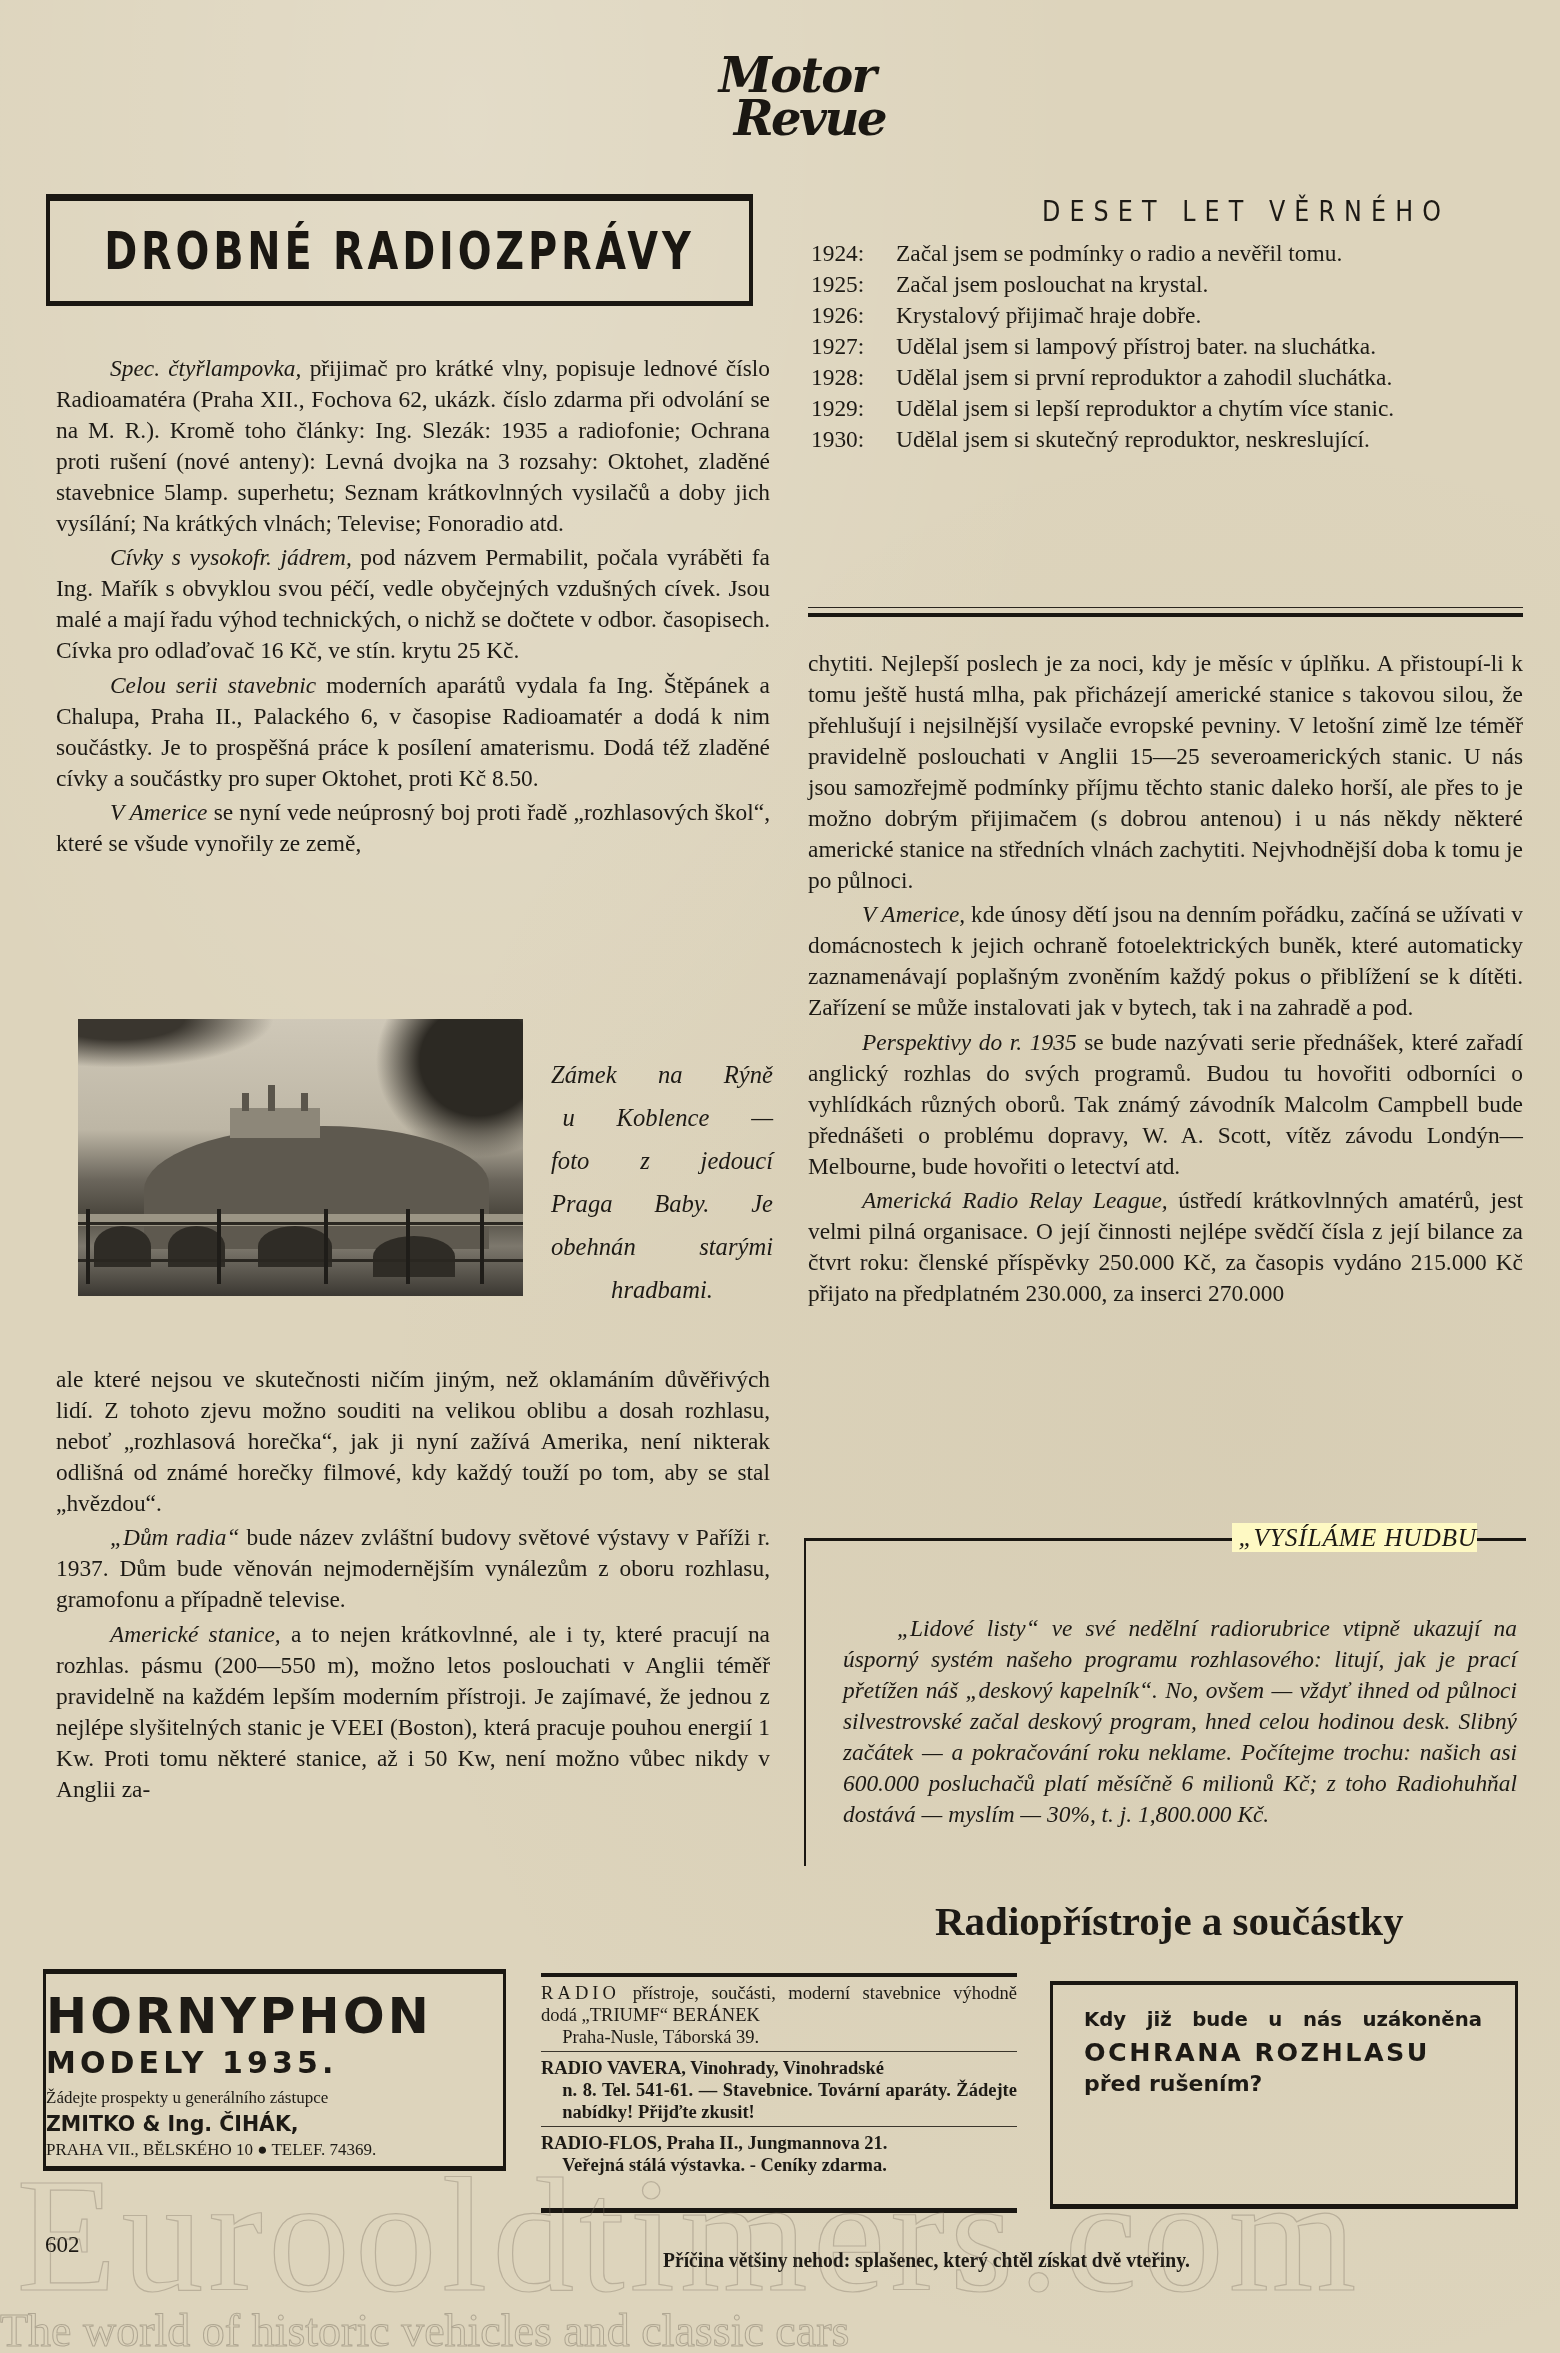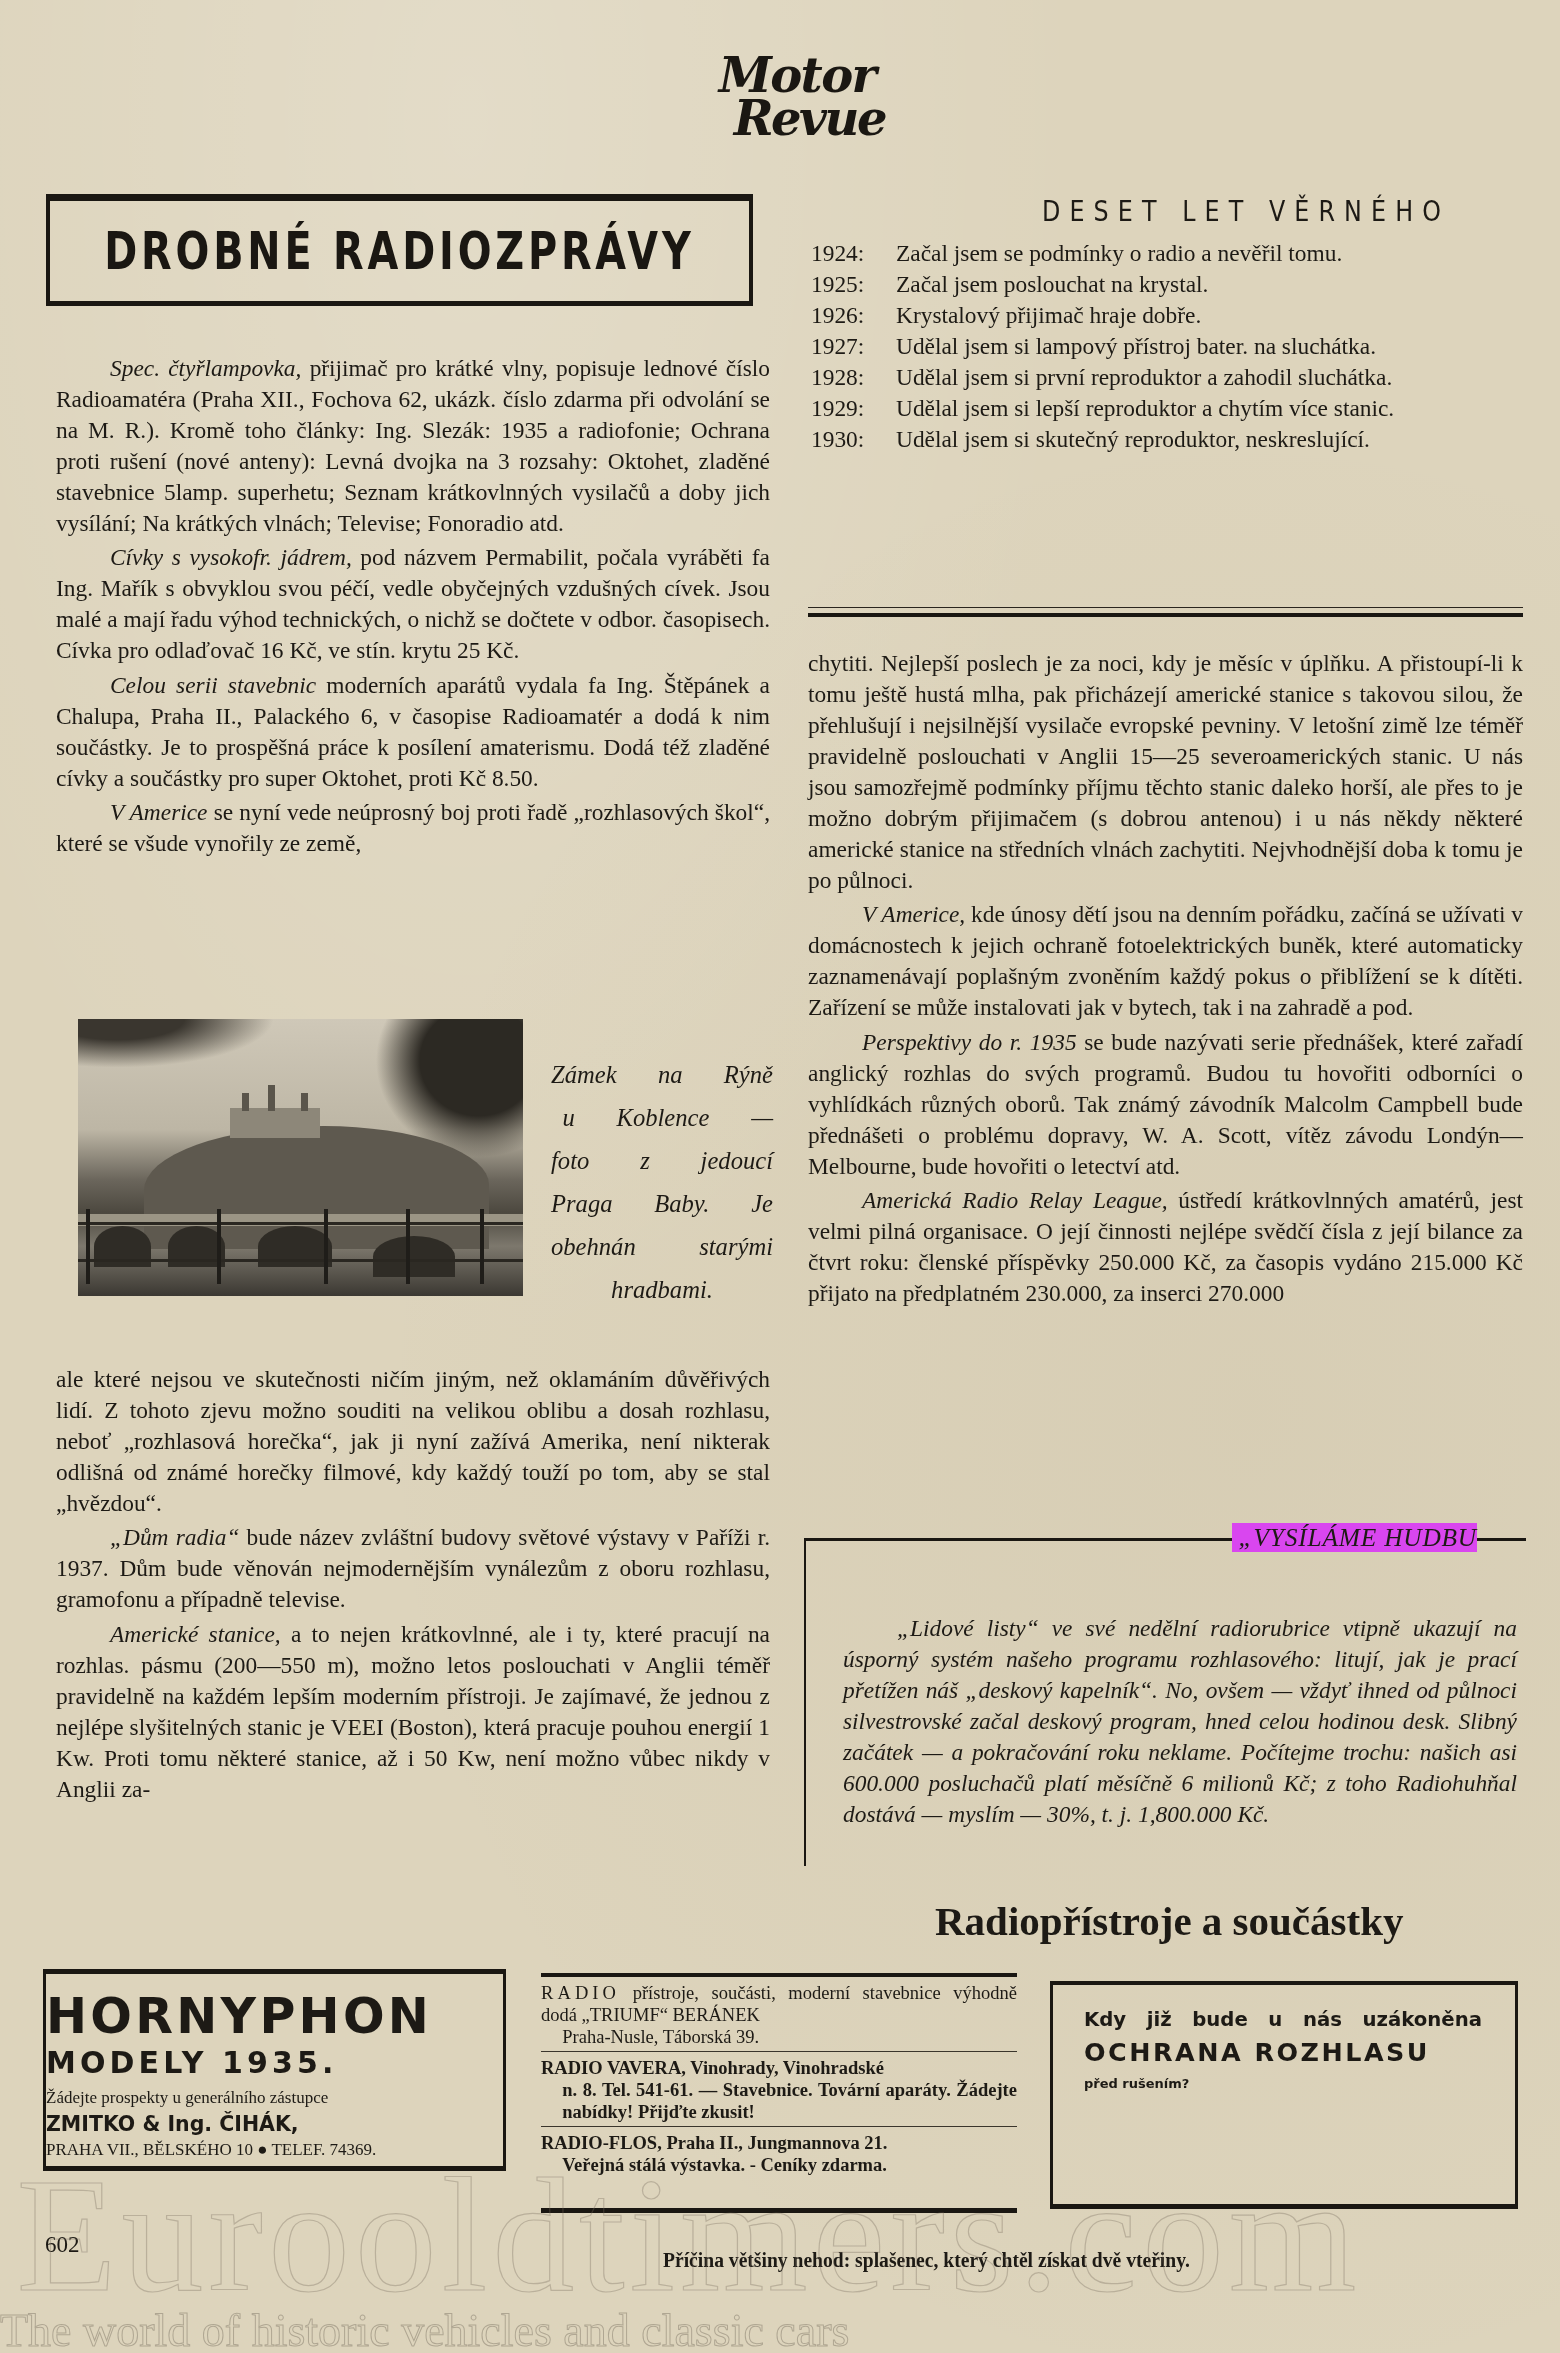--- a/index.html
+++ b/index.html
@@ -54,21 +54,21 @@
   .photo .bridge { position: absolute; left: 0; right: 0; top: 195px; height: 11.5px; background: #9b9585; }
   .photo .arch { position: absolute; top: 207px; width: 57px; height: 41px; background: #2f2c26; border-radius: 50% 50% 0 0; }
   .photo .rail { position: absolute; left: 0; right: 0; height: 2.5px; background: #2a2721; }
   .photo .post { position: absolute; top: 190px; width: 4.1px; height: 75px; background: #1f1d19; }
   .caption { left: 551px; top: 1053px; width: 222px; font-style: italic; font-size: 24.6px; line-height: 43px; text-align: justify; text-align-last: justify; }
   .caption span { display: block; }
   .caption .last { text-align: center; text-align-last: center; }
 
   
   .hudba-box { left: 804px; top: 1538px; width: 722px; height: 328px; border-left: 2.5px solid #1a1712; border-top: 3.3px solid #1a1712; box-sizing: border-box; }
-  .hudba-title { left: 1232px; top: 1523px; background: #d946ef; padding-left: 6.6px; font-style: italic; font-size: 25.4px; letter-spacing: 0.8px; font-family: "Liberation Serif", serif; white-space: nowrap; }
+  .hudba-title { left: 1232px; top: 1523px; background: #fef9c3; padding-left: 6.6px; font-style: italic; font-size: 25.4px; letter-spacing: 0.8px; font-family: "Liberation Serif", serif; white-space: nowrap; }
   .hudba-text { left: 843px; top: 1565px; width: 674px; font-style: italic; font-size: 23.4px; line-height: 31px; text-align: justify; margin-top: 48px; }
   .hudba-text p { margin: 0; text-indent: 54px; }
 
   
   .ads-heading { left: 935px; top: 1897px; font-family: "Liberation Serif", serif; font-weight: bold; font-size: 41px; white-space: nowrap; }
 
   
   .ad { box-sizing: border-box; }
   .ad-horny { left: 43px; top: 1969px; width: 463px; height: 202px; border: 3.3px solid #1a1712; border-top-width: 5.7px; border-bottom-width: 5.7px; text-align: left; }
   .ad-horny .h1 { font-family: "DejaVu Sans", sans-serif; font-weight: bold; font-size: 49px; letter-spacing: 3.3px; margin-top: 16.4px; line-height: 54px; }
@@ -80,21 +80,21 @@
   .ad-radio { left: 541px; top: 1973px; width: 476px; height: 240px; border-top: 4.9px solid #1a1712; border-bottom: 5.7px solid #1a1712; }
   .ad-radio .blk { padding: 4.9px 0 3.3px 0; font-size: 18.5px; line-height: 22px; text-align: justify; border-bottom: 0.8px solid #3a352c; }
   .ad-radio .blk:last-child { border-bottom: none; }
   .ad-radio .ind { padding-left: 21.3px; display: block; }
   .ad-radio .bold { font-weight: bold; }
   .ad-radio .sp { letter-spacing: 4.1px; }
 
   .ad-ochrana { left: 1050px; top: 1981px; width: 468px; height: 228px; border: 3.3px solid #1a1712; border-top-width: 4.9px; border-bottom-width: 5.7px; padding: 21.3px 33px 0 31px; }
   .ad-ochrana .q1 { font-family: "DejaVu Sans", sans-serif; font-weight: bold; font-size: 19.7px; line-height: 28px; text-align: justify; text-align-last: justify; }
   .ad-ochrana .q2 { font-family: "DejaVu Sans", sans-serif; font-weight: bold; font-size: 25.4px; letter-spacing: 2.5px; line-height: 36px; }
-  .ad-ochrana .q3 { font-family: "DejaVu Sans", sans-serif; font-weight: bold; font-size: 13px; line-height: 28px; }
+  .ad-ochrana .q3 { font-family: "DejaVu Sans", sans-serif; font-weight: bold; font-size: 22px; line-height: 28px; }
   .ad-ochrana .q4 { font-family: "DejaVu Sans", sans-serif; font-size: 13px; line-height: 19.7px; margin-top: 11.5px; text-align: justify; }
 
   .page-num { left: 45px; top: 2232px; font-size: 23px; }
   .footer-line { left: 663px; top: 2248px; font-weight: bold; font-size: 21.3px; white-space: nowrap; transform: scaleX(0.92); transform-origin: left; }
 
   
   .wm-big { left: 16.4px; top: 2141px; font-family: "Liberation Serif", serif; font-size: 164px; color: transparent; -webkit-text-stroke: 1.2px rgba(120,110,95,0.35); white-space: nowrap; letter-spacing: 4.9px; pointer-events: none; }
   .wm-small { left: 0px; top: 2304px; font-family: "Liberation Serif", serif; font-size: 46px; color: transparent; -webkit-text-stroke: 1px rgba(120,110,95,0.45); white-space: nowrap; pointer-events: none; }
 </style>
 </head>

